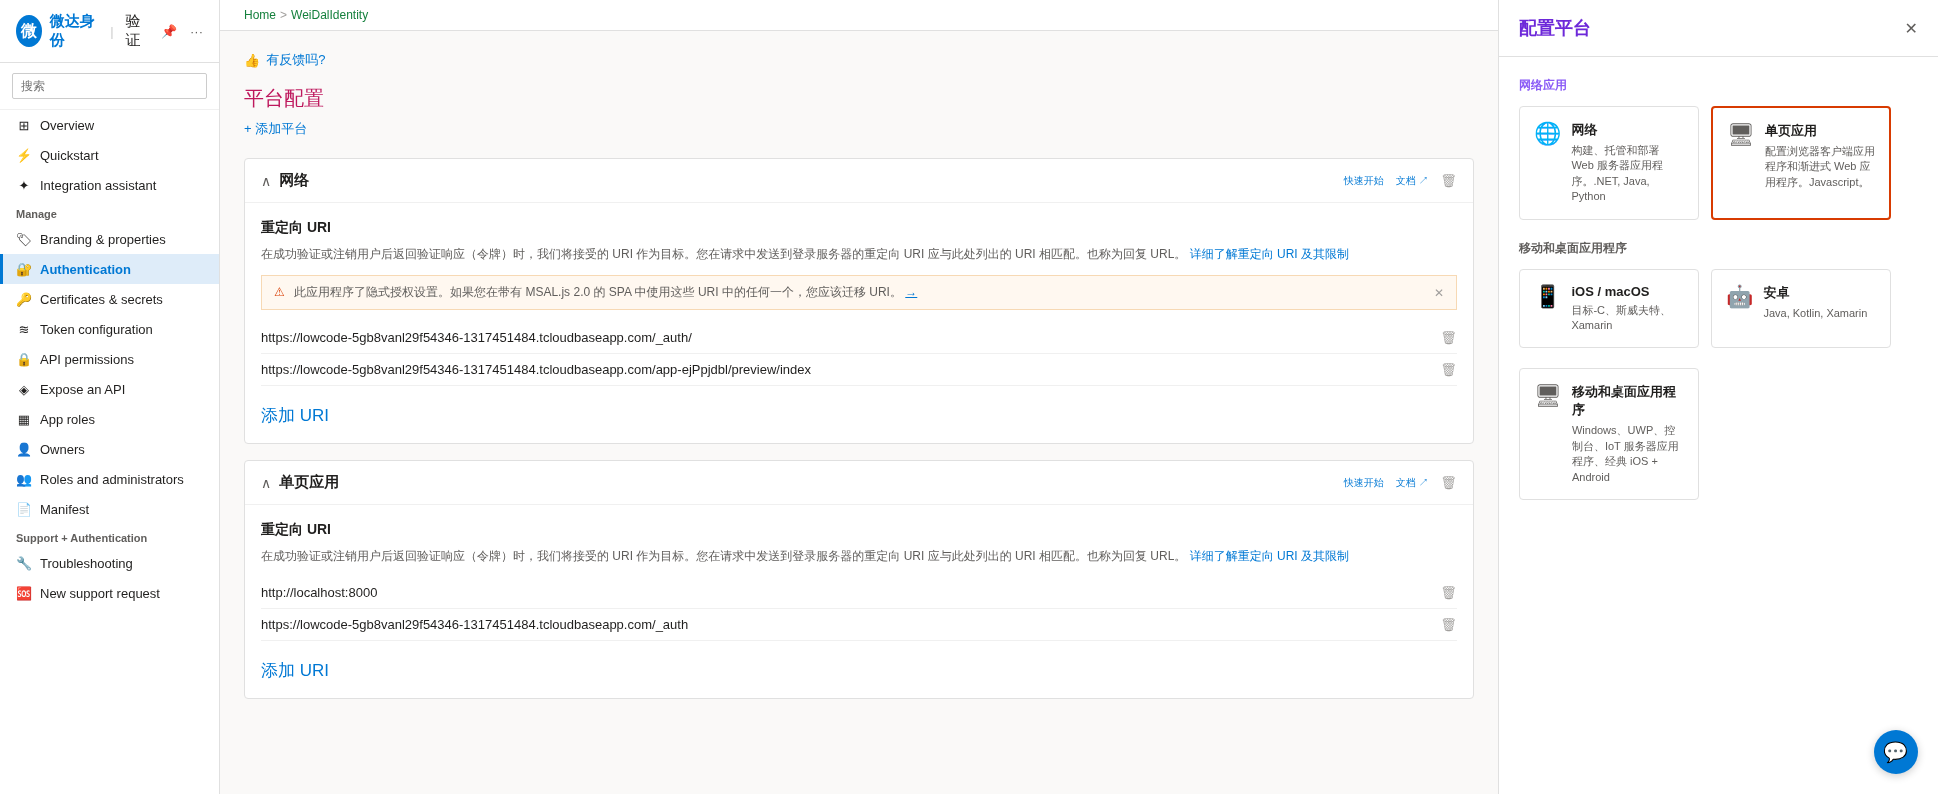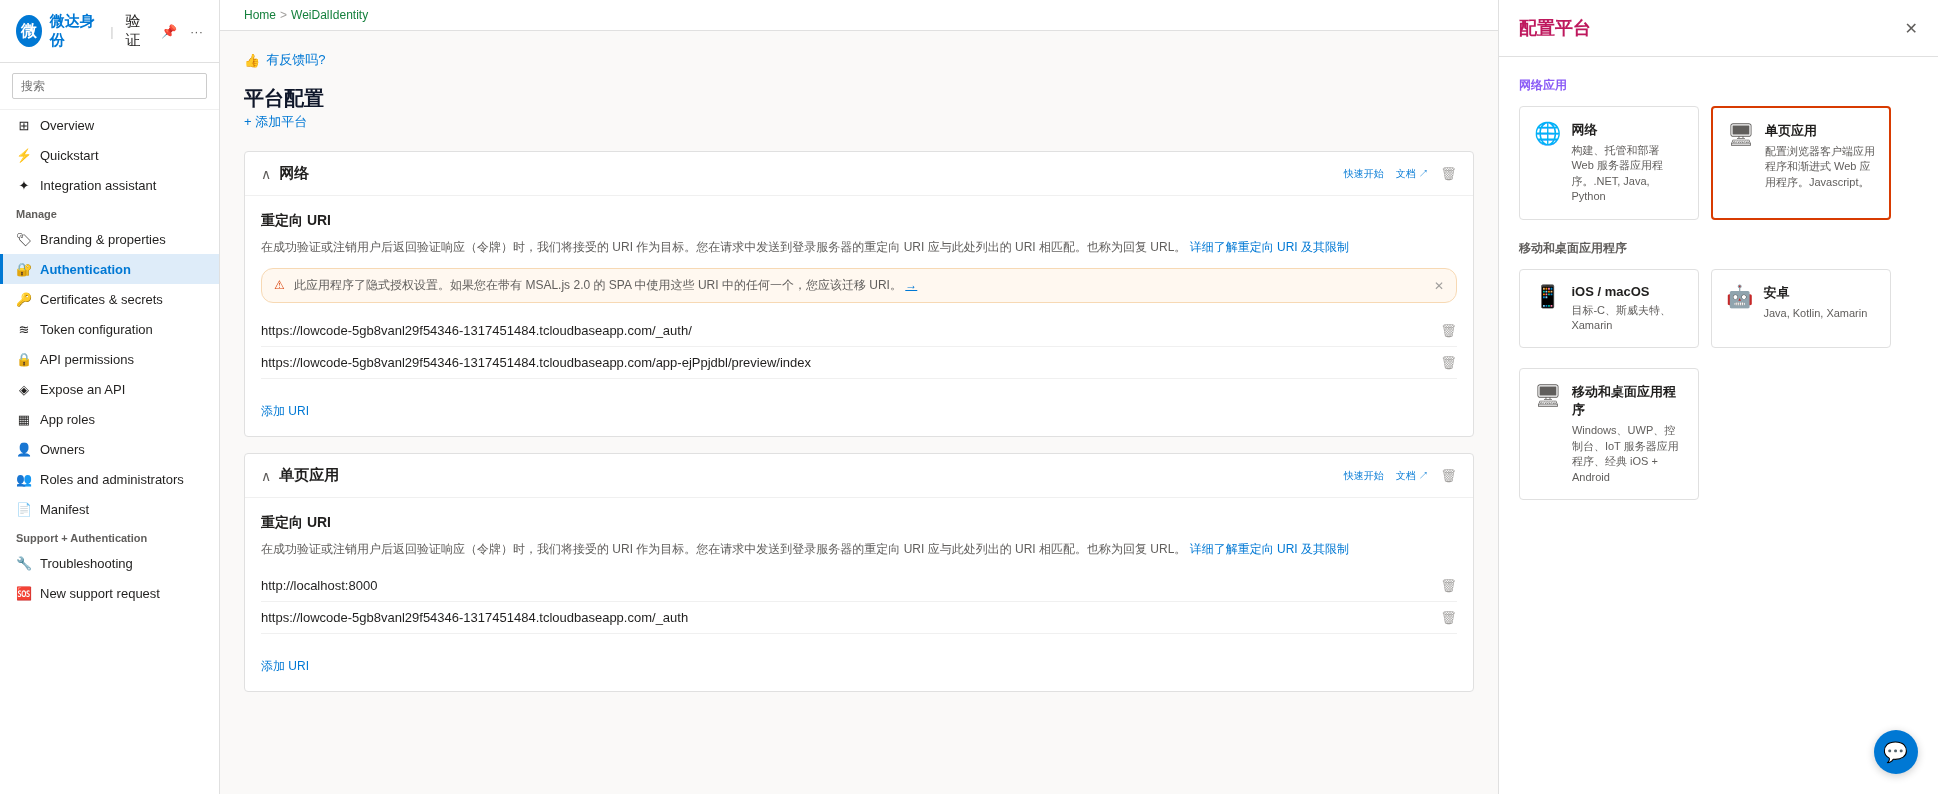--- a/index.html
+++ b/index.html
@@ -107,23 +107,23 @@
       display: flex;
       align-items: center;
       gap: 6px;
       margin-bottom: 16px;
       color: #605e5c;
       font-size: 13px;
     }
 
     .page-title {
       font-size: 20px;
-      font-weight: 700;
-      color: #0f172a;
-      margin-bottom: 1px;
+      font-weight: 400;
+      color: #be185d;
+      margin-bottom: 8px;
     }
     .page-desc {
       font-size: 13px;
       color: #605e5c;
       margin-bottom: 16px;
       max-width: 800px;
     }
 
     .add-platform-btn {
       display: flex;
@@ -158,21 +158,21 @@
     .platform-section-actions .delete-btn { color: #a19f9d; cursor: pointer; }
 
     .platform-section-body { padding: 16px; }
 
     .subsection-title { font-size: 14px; font-weight: 600; color: #201f1e; margin-bottom: 8px; }
     .subsection-desc { font-size: 12px; color: #605e5c; margin-bottom: 12px; line-height: 1.5; }
 
     .warning-bar {
       background: #fff8f0;
       border: 1px solid #f7d9b4;
-      border-radius: 12px;
+      border-radius: 0;
       padding: 8px 12px;
       margin-bottom: 12px;
       display: flex;
       align-items: center;
       justify-content: space-between;
       font-size: 12px;
       color: #605e5c;
     }
     .warning-bar .warning-icon { color: #d83b01; margin-right: 6px; }
     .warning-bar a { color: #0078d4; }
@@ -184,45 +184,45 @@
       padding: 8px 0;
       border-bottom: 1px solid #f0f0f0;
       gap: 0;
     }
     .uri-row:last-of-type { border-bottom: none; }
     .uri-text { flex: 1; font-size: 13px; color: #201f1e; }
     .uri-delete { color: #a19f9d; cursor: pointer; }
 
     .add-uri-link {
       color: #0078d4;
-      font-size: 12px;
+      font-size: 17px;
       cursor: pointer;
       display: inline-block;
-      margin-top: 24px;
+      margin-top: 18px;
     }
 
     
     .right-panel {
       width: 440px;
       background: #fff;
       border-left: 1px solid #e0e0e0;
       display: flex;
       flex-direction: column;
       height: 100%;
       overflow-y: auto;
       flex-shrink: 0;
     }
     .right-panel-header {
       display: flex;
       align-items: center;
       justify-content: space-between;
       padding: 16px 20px;
       border-bottom: 1px solid #e0e0e0;
     }
-    .right-panel-title { font-size: 18px; font-weight: 600; color: #be185d; }
+    .right-panel-title { font-size: 18px; font-weight: 600; color: #6d28d9; }
     .right-panel-close { cursor: pointer; color: #605e5c; font-size: 16px; }
 
     .right-panel-body { padding: 16px 20px; }
     .rp-section-label { font-size: 12px; font-weight: 600; color: #8b5cf6; margin-bottom: 12px; margin-top: 4px; }
 
     .platform-cards { display: flex; flex-wrap: wrap; gap: 12px; margin-bottom: 20px; }
     .platform-card {
       width: 180px;
       border: 1px solid #e0e0e0;
       border-radius: 4px;

